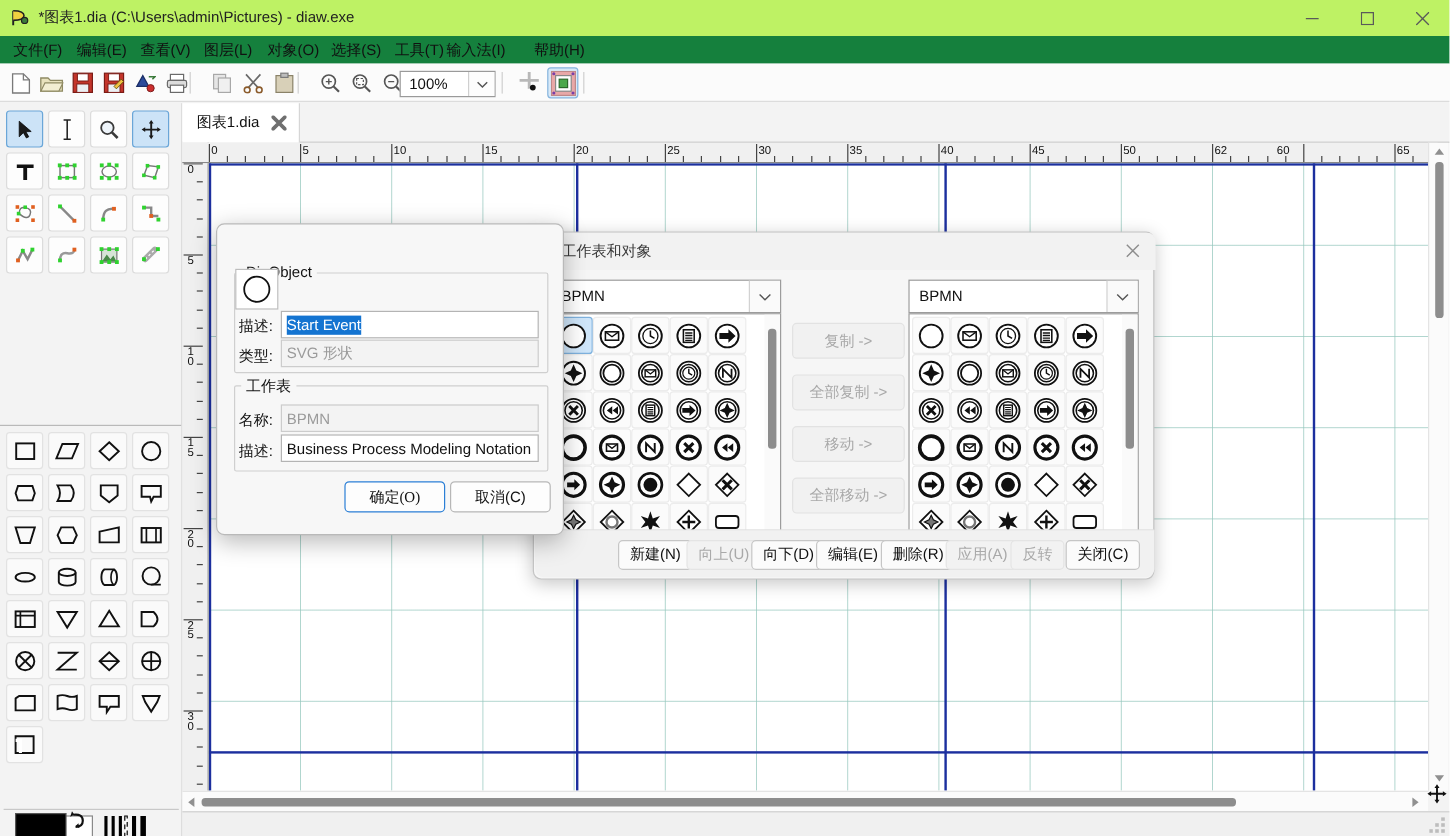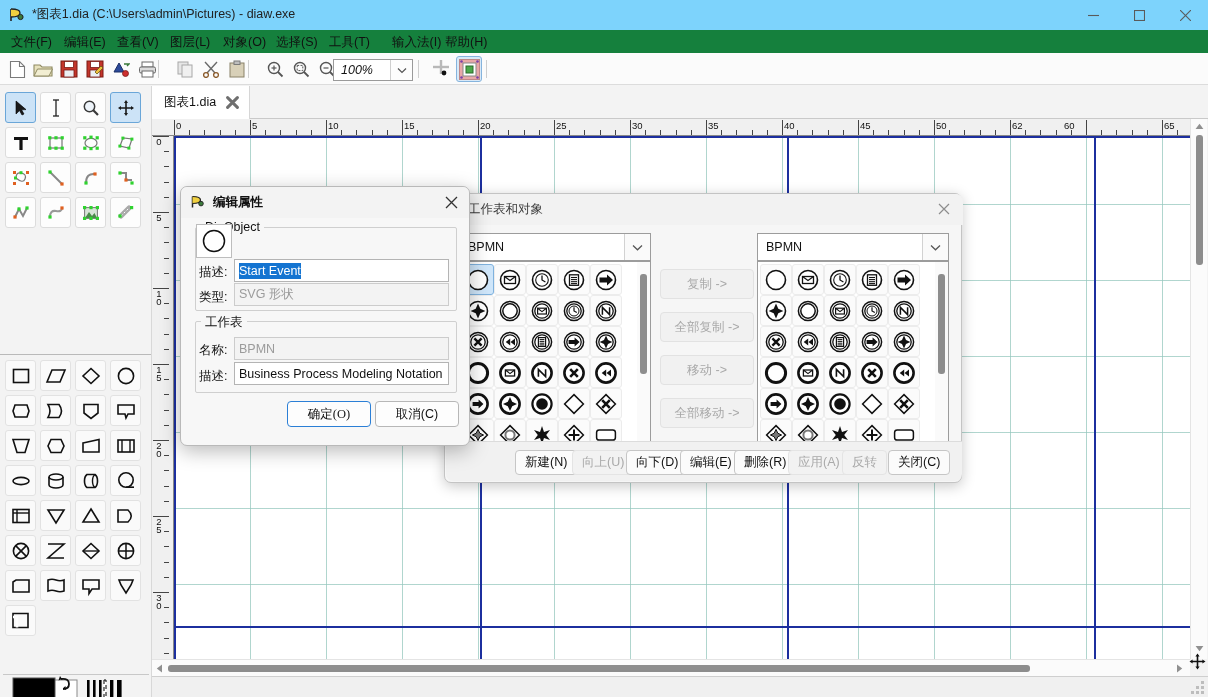--- a/index.html
+++ b/index.html
@@ -6,36 +6,36 @@
   html, body { margin:0; padding:0; }
   body {
     width:1208px; height:697px; overflow:hidden;
     font-family:"Liberation Sans","DejaVu Sans",sans-serif;
     font-size:12.5px; color:#1a1a1a; background:#ffffff;
     -webkit-font-smoothing:antialiased;
   }
   .app { position:relative; width:1208px; height:697px; background:#f3f3f3; }
 
   
-  .titlebar { position:absolute; left:0; top:0; width:1208px; height:30px; background:#7dd3fc; }
+  .titlebar { position:absolute; left:0; top:0; width:1208px; height:30px; background:#bef264; }
   .title-icon { position:absolute; left:8px; top:6px; width:18px; height:18px; }
   .title-text { position:absolute; left:32px; top:6px; font-size:12.5px; color:#222; white-space:nowrap; }
   .wbtn { position:absolute; top:0; width:46px; height:30px; display:flex; align-items:center; justify-content:center; color:#5a5a5a; }
   .wbtn svg { display:block; }
   .wbtn-min { right:92px; } .wbtn-max { right:46px; } .wbtn-close { right:0px; }
 
   
   .menubar { position:absolute; left:0; top:30px; width:1208px; height:23px; background:#15803d; }
   .menuitem { position:absolute; top:3px; height:18px; padding:0 5px; font-size:12.5px; color:#111; white-space:nowrap; line-height:18px; }
 
   
   .toolbar { position:absolute; left:0; top:53px; width:1208px; height:32px; background:#fbfbfb; border-bottom:1px solid #dcdcdc; }
   .tb { position:absolute; top:3px; width:26px; height:26px; display:flex; align-items:center; justify-content:center; }
   .tbsep { position:absolute; top:7px; width:1px; height:18px; background:#cfcfcf; }
-  .zoomcombo { position:absolute; top:6px; left:333px; width:80px; height:22px; background:#fff; border:1px solid #9a9a9a; display:flex; align-items:center;font-style:italic; }
+  .zoomcombo { position:absolute; top:6px; left:333px; width:80px; height:22px; background:#fff; border:1px solid #9a9a9a; display:flex; align-items:center; }
   .zoomcombo .val { flex:1; padding-left:7px; font-size:12.5px; color:#111; }
   .zoomcombo .arrow { width:22px; height:20px; border-left:1px solid #cfcfcf; display:flex; align-items:center; justify-content:center; background:#fdfdfd; }
 
   
   .toolbox { position:absolute; left:0; top:86px; width:152px; height:611px; background:#f3f3f3; border-right:1px solid #d8d8d8; }
   .tgrid { position:absolute; left:3px; top:4px; width:146px; }
   .tcell { float:left; width:31px; height:31px; margin:2px; background:#fdfdfd; border:1px solid #dcdcdc; border-radius:3px;
            display:flex; align-items:center; justify-content:center; }
   .tcell.sel { background:#cce3f7; border:1px solid #6aa6d8; }
   .sheetsel { position:absolute; left:4px; top:238px; width:144px; height:26px; background:#fff; border:1px solid #a0a0a0; display:flex; align-items:center; }
@@ -163,21 +163,21 @@
   </div>
 
   <div class="menubar">
     <div class="menuitem" style="left:6px">文件(F)</div>
     <div class="menuitem" style="left:59px">编辑(E)</div>
     <div class="menuitem" style="left:112px">查看(V)</div>
     <div class="menuitem" style="left:165px">图层(L)</div>
     <div class="menuitem" style="left:218px">对象(O)</div>
     <div class="menuitem" style="left:271px">选择(S)</div>
     <div class="menuitem" style="left:324px">工具(T)</div>
-    <div class="menuitem" style="left:387px">输入法(I)</div>
+    <div class="menuitem" style="left:367px">输入法(I)</div>
     <div class="menuitem" style="left:440px">帮助(H)</div>
   </div>
 
   <div class="toolbar">
     <div class="tb" style="left:4px">
       <svg width="17" height="19">
           <path d="M1.5 1.5 h9 l5 5 v11 h-14 z" fill="#fff" stroke="#7a7a7a" stroke-width="1.1"></path>
           <path d="M10.5 1.5 v5 h5" fill="none" stroke="#7a7a7a" stroke-width="1.1"></path>
         </svg>
     </div>
@@ -1296,35 +1296,20 @@
       <div class="fbtn dis" style="left:396px">
           <span>反转</span>
         </div>
       <div class="fbtn" style="left:442px">
           <span>关闭(C)</span>
         </div>
     </div>
   </div>
 
   <div class="dlg1">
-    <div class="d1title">
-      <span class="ic">
-        <svg width="16" height="16" viewBox="0 0 16 16">
-          <path d="M2.5 2.5 L2.5 13.5" stroke="#222" stroke-width="1.5" fill="none"></path>
-          <path d="M2.5 2.5 Q10.5 2.5 10.5 6 Q10.5 9.5 2.5 9.5" fill="#f0d040" stroke="#222" stroke-width="1.2"></path>
-          <circle cx="11" cy="9.6" r="2.3" fill="#3b7a3b" stroke="#222" stroke-width=".9"></circle>
-        </svg>
-      </span>
-      <div class="t">编辑属性</div>
-      <div class="x">
-        <svg width="13" height="13">
-            <path d="M1 1 L12 12 M12 1 L1 12" stroke="#333" stroke-width="1.3"></path>
-          </svg>
-      </div>
-    </div>
 
     <div class="group" style="left:14px; top:40px; width:262px; height:84px;"></div>
     <div class="glabel" style="left:20px; top:33px;">DiaObject</div>
     <div class="shapeprev">
       <svg width="26" height="26">
           <circle cx="13" cy="13" r="10.5" fill="#fff" stroke="#111" stroke-width="1.5"></circle>
         </svg>
     </div>
     <div class="flabel" style="left:18px; top:77px;">描述:</div>
     <div class="field" style="left:53px; top:72px; width:215px;">

